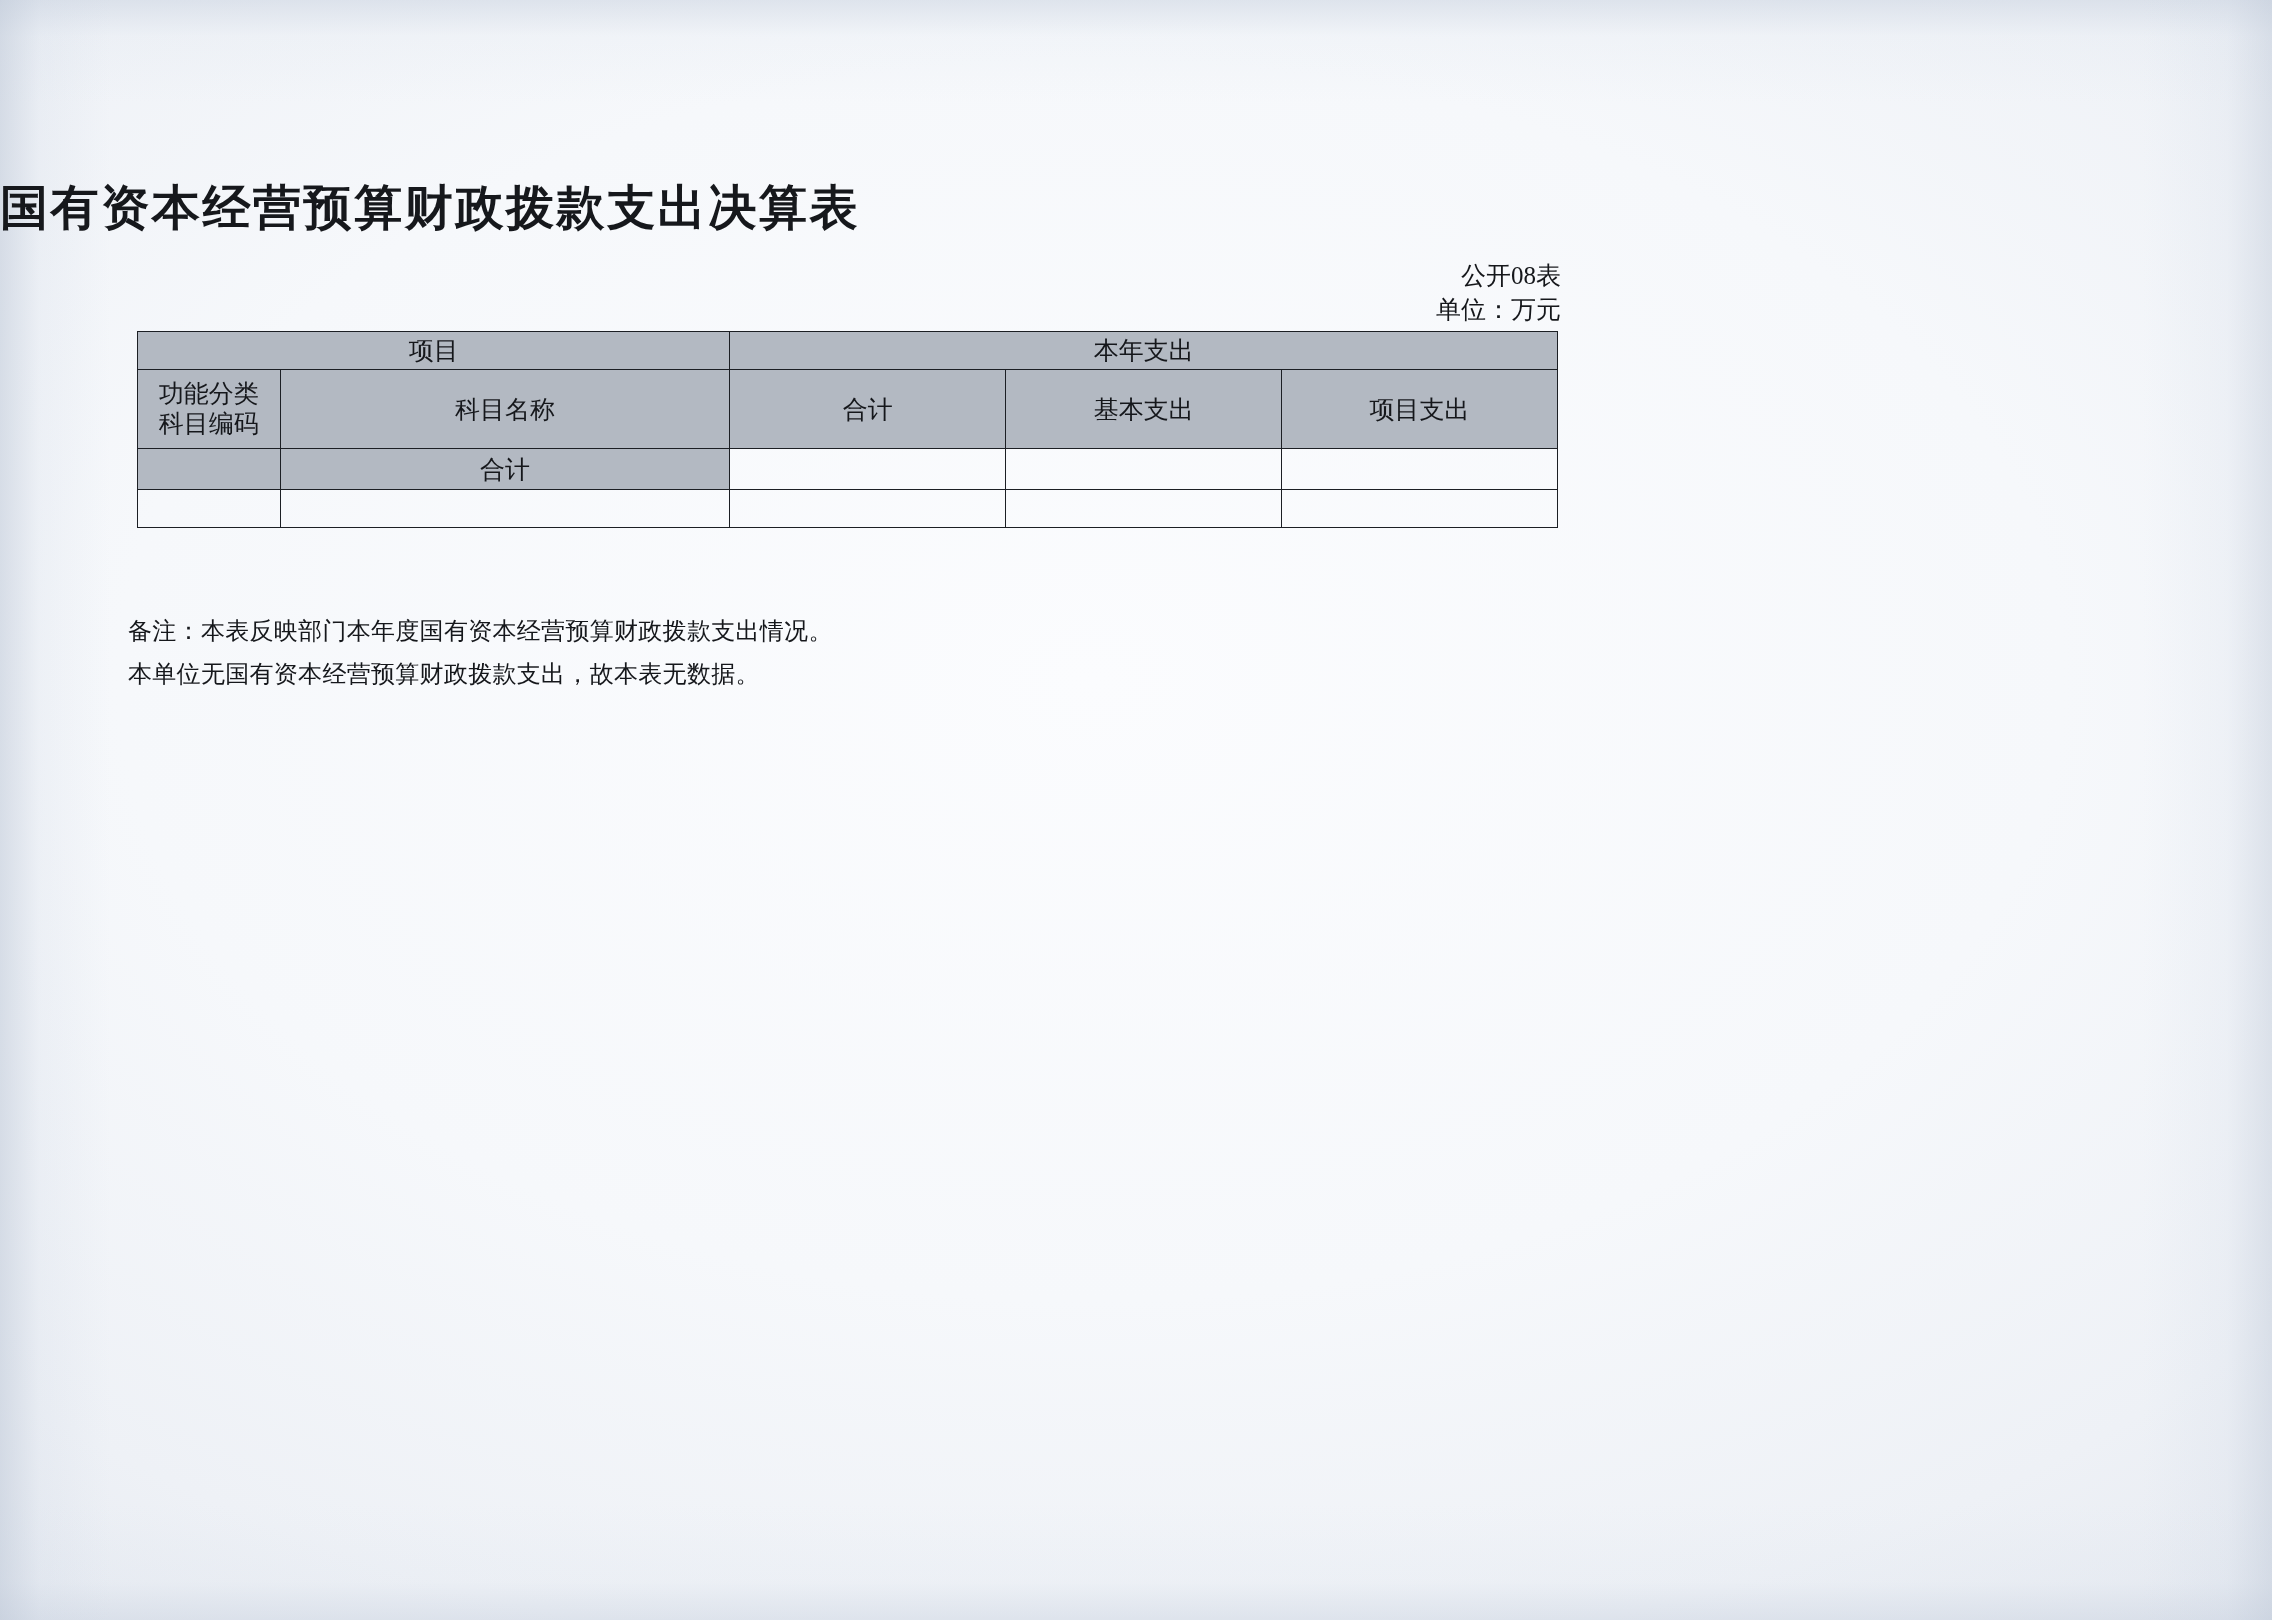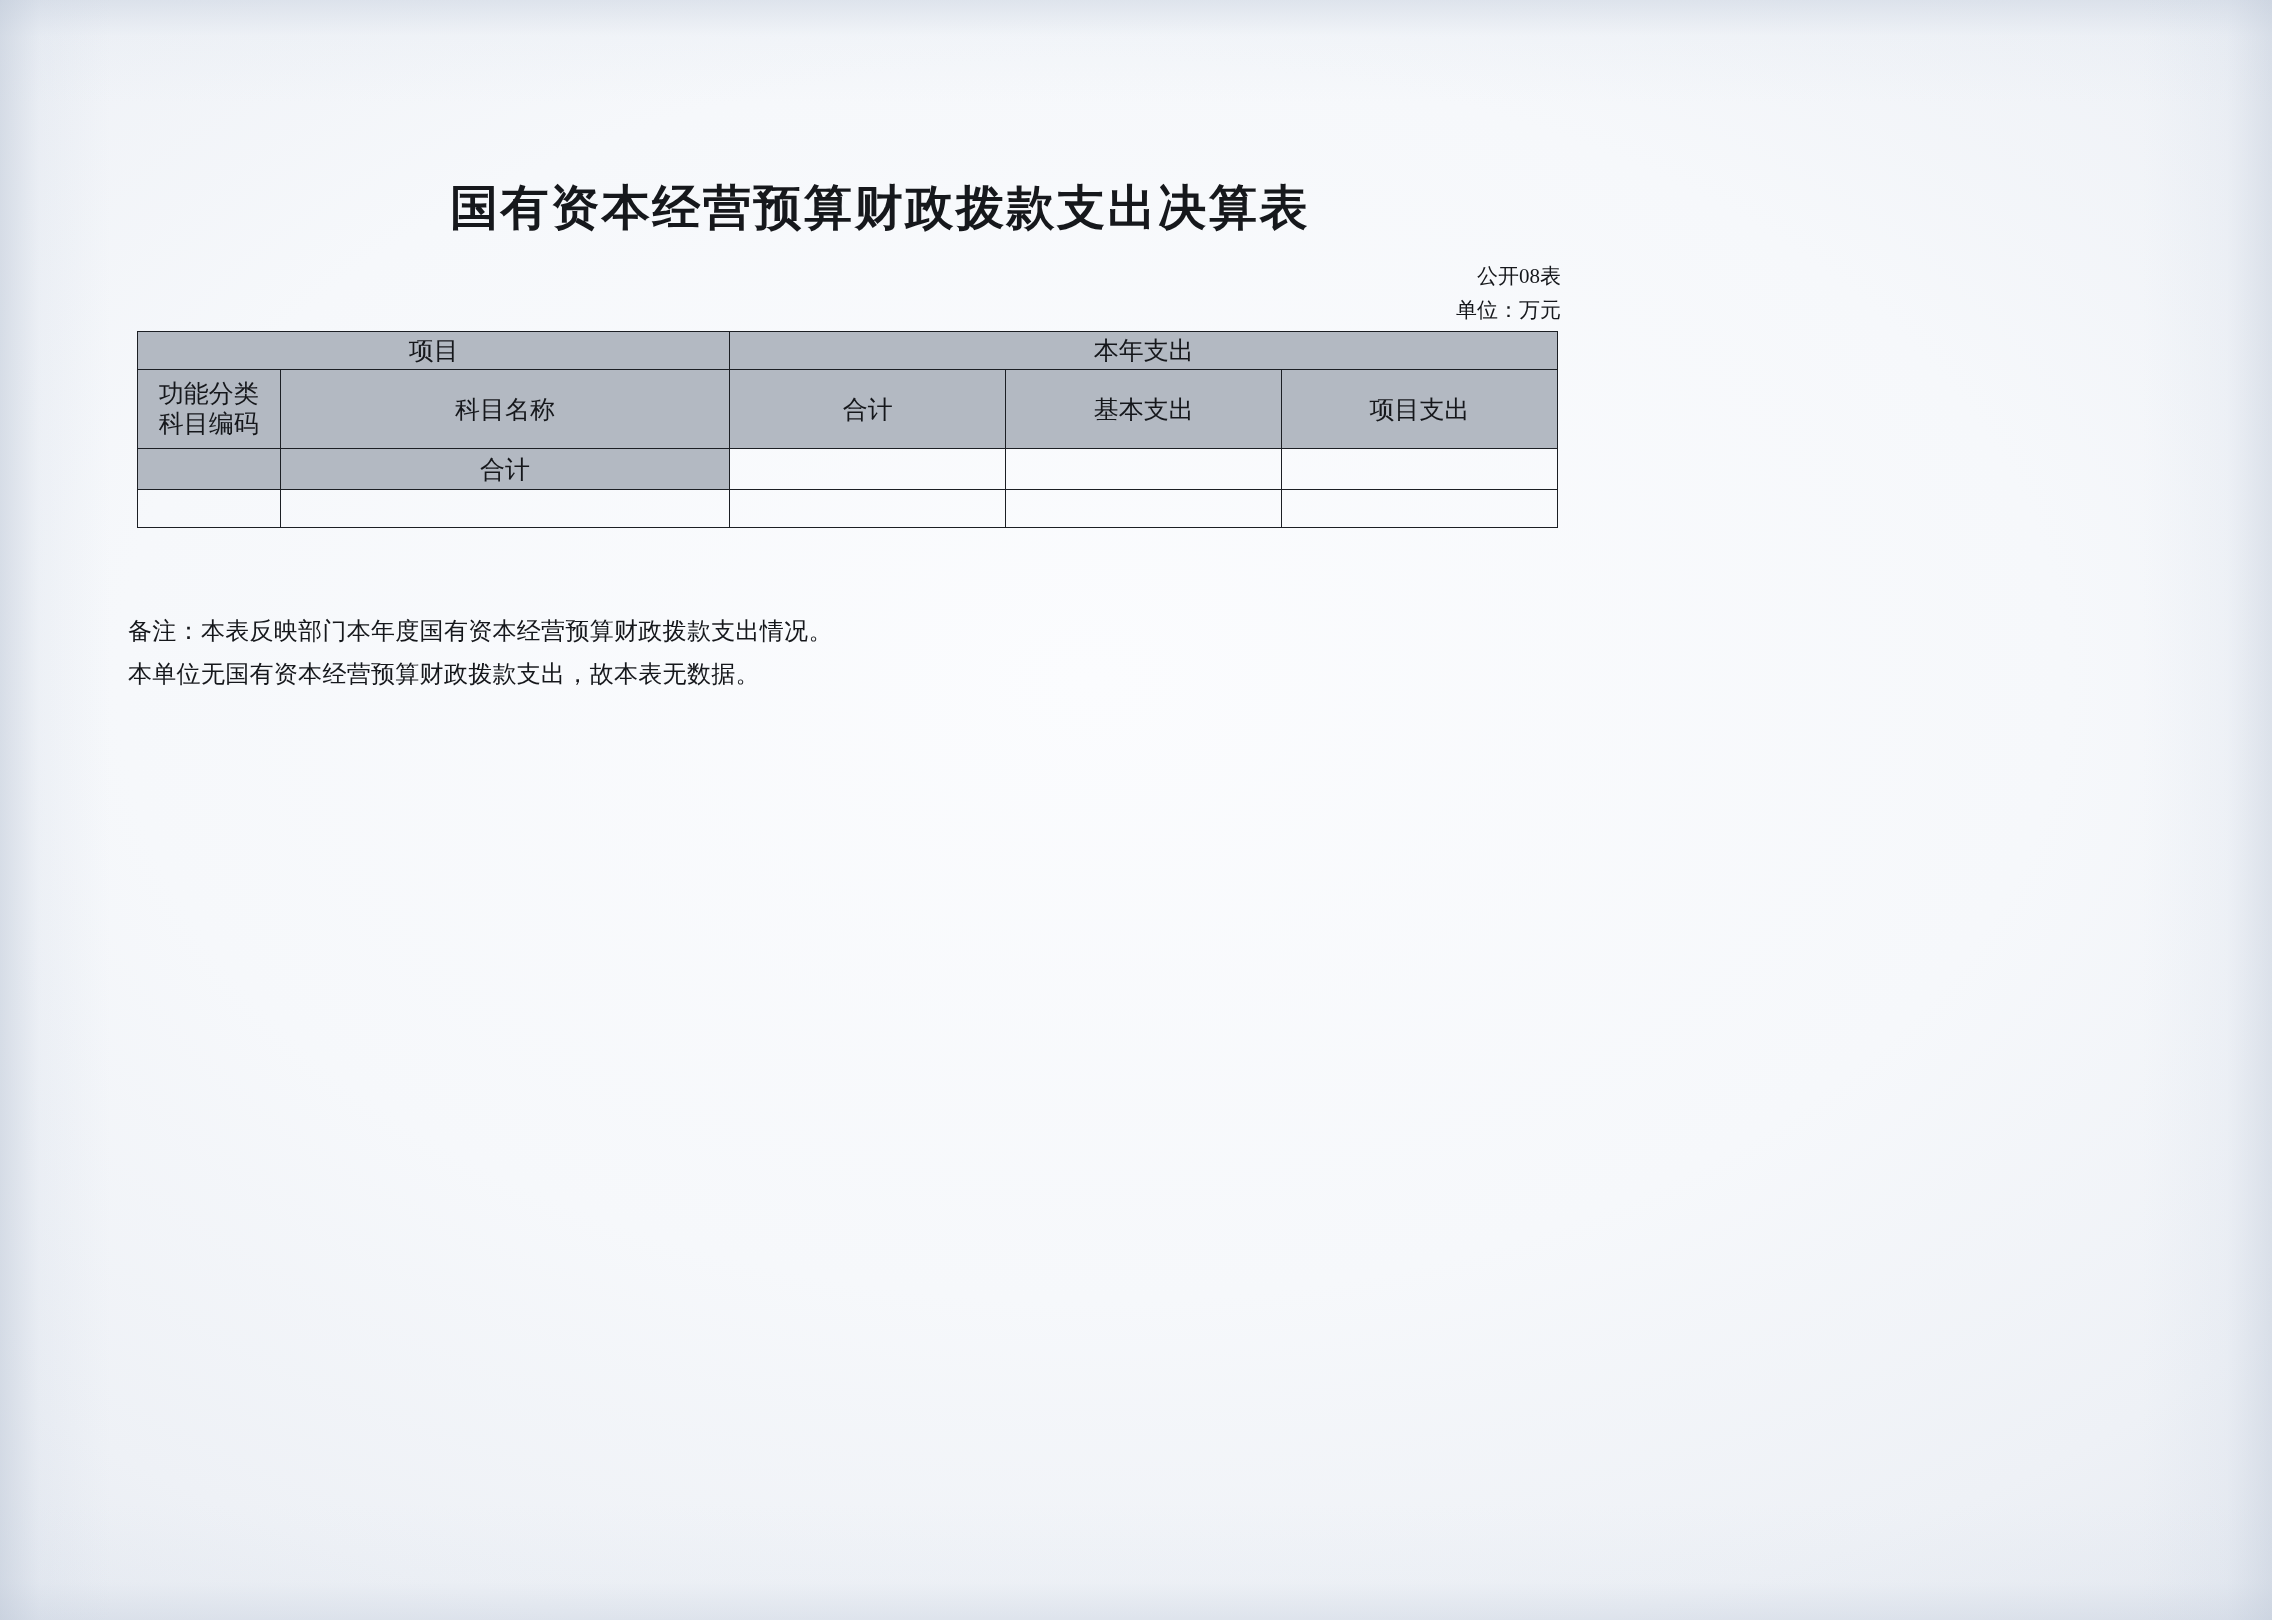--- a/index.html
+++ b/index.html
@@ -39,21 +39,20 @@
     top: 0;
     width: 2273px;
     height: 1621px;
   }
 
   .doc-title {
     position: absolute;
     left: 0;
     top: 176px;
     width: 1760px;
-    text-align: center;
     font-size: 48px;
     font-weight: bold;
     letter-spacing: 2.6px;
     color: #16181c;
     font-family: "Liberation Serif", serif;
   }
 
   .dept-line {
     position: absolute;
     left: 138px;
@@ -61,21 +60,21 @@
     font-size: 26px;
     color: #15171b;
     letter-spacing: 0.7px;
   }
 
   .meta-right {
     position: absolute;
     right: 712px;
     top: 259px;
     text-align: right;
-    font-size: 21px;
+    font-size: 25px;
     color: #15171b;
     line-height: 34px;
   }
 
   table.main {
     position: absolute;
     left: 137px;
     top: 331px;
     width: 1421px;
     border-collapse: collapse;

